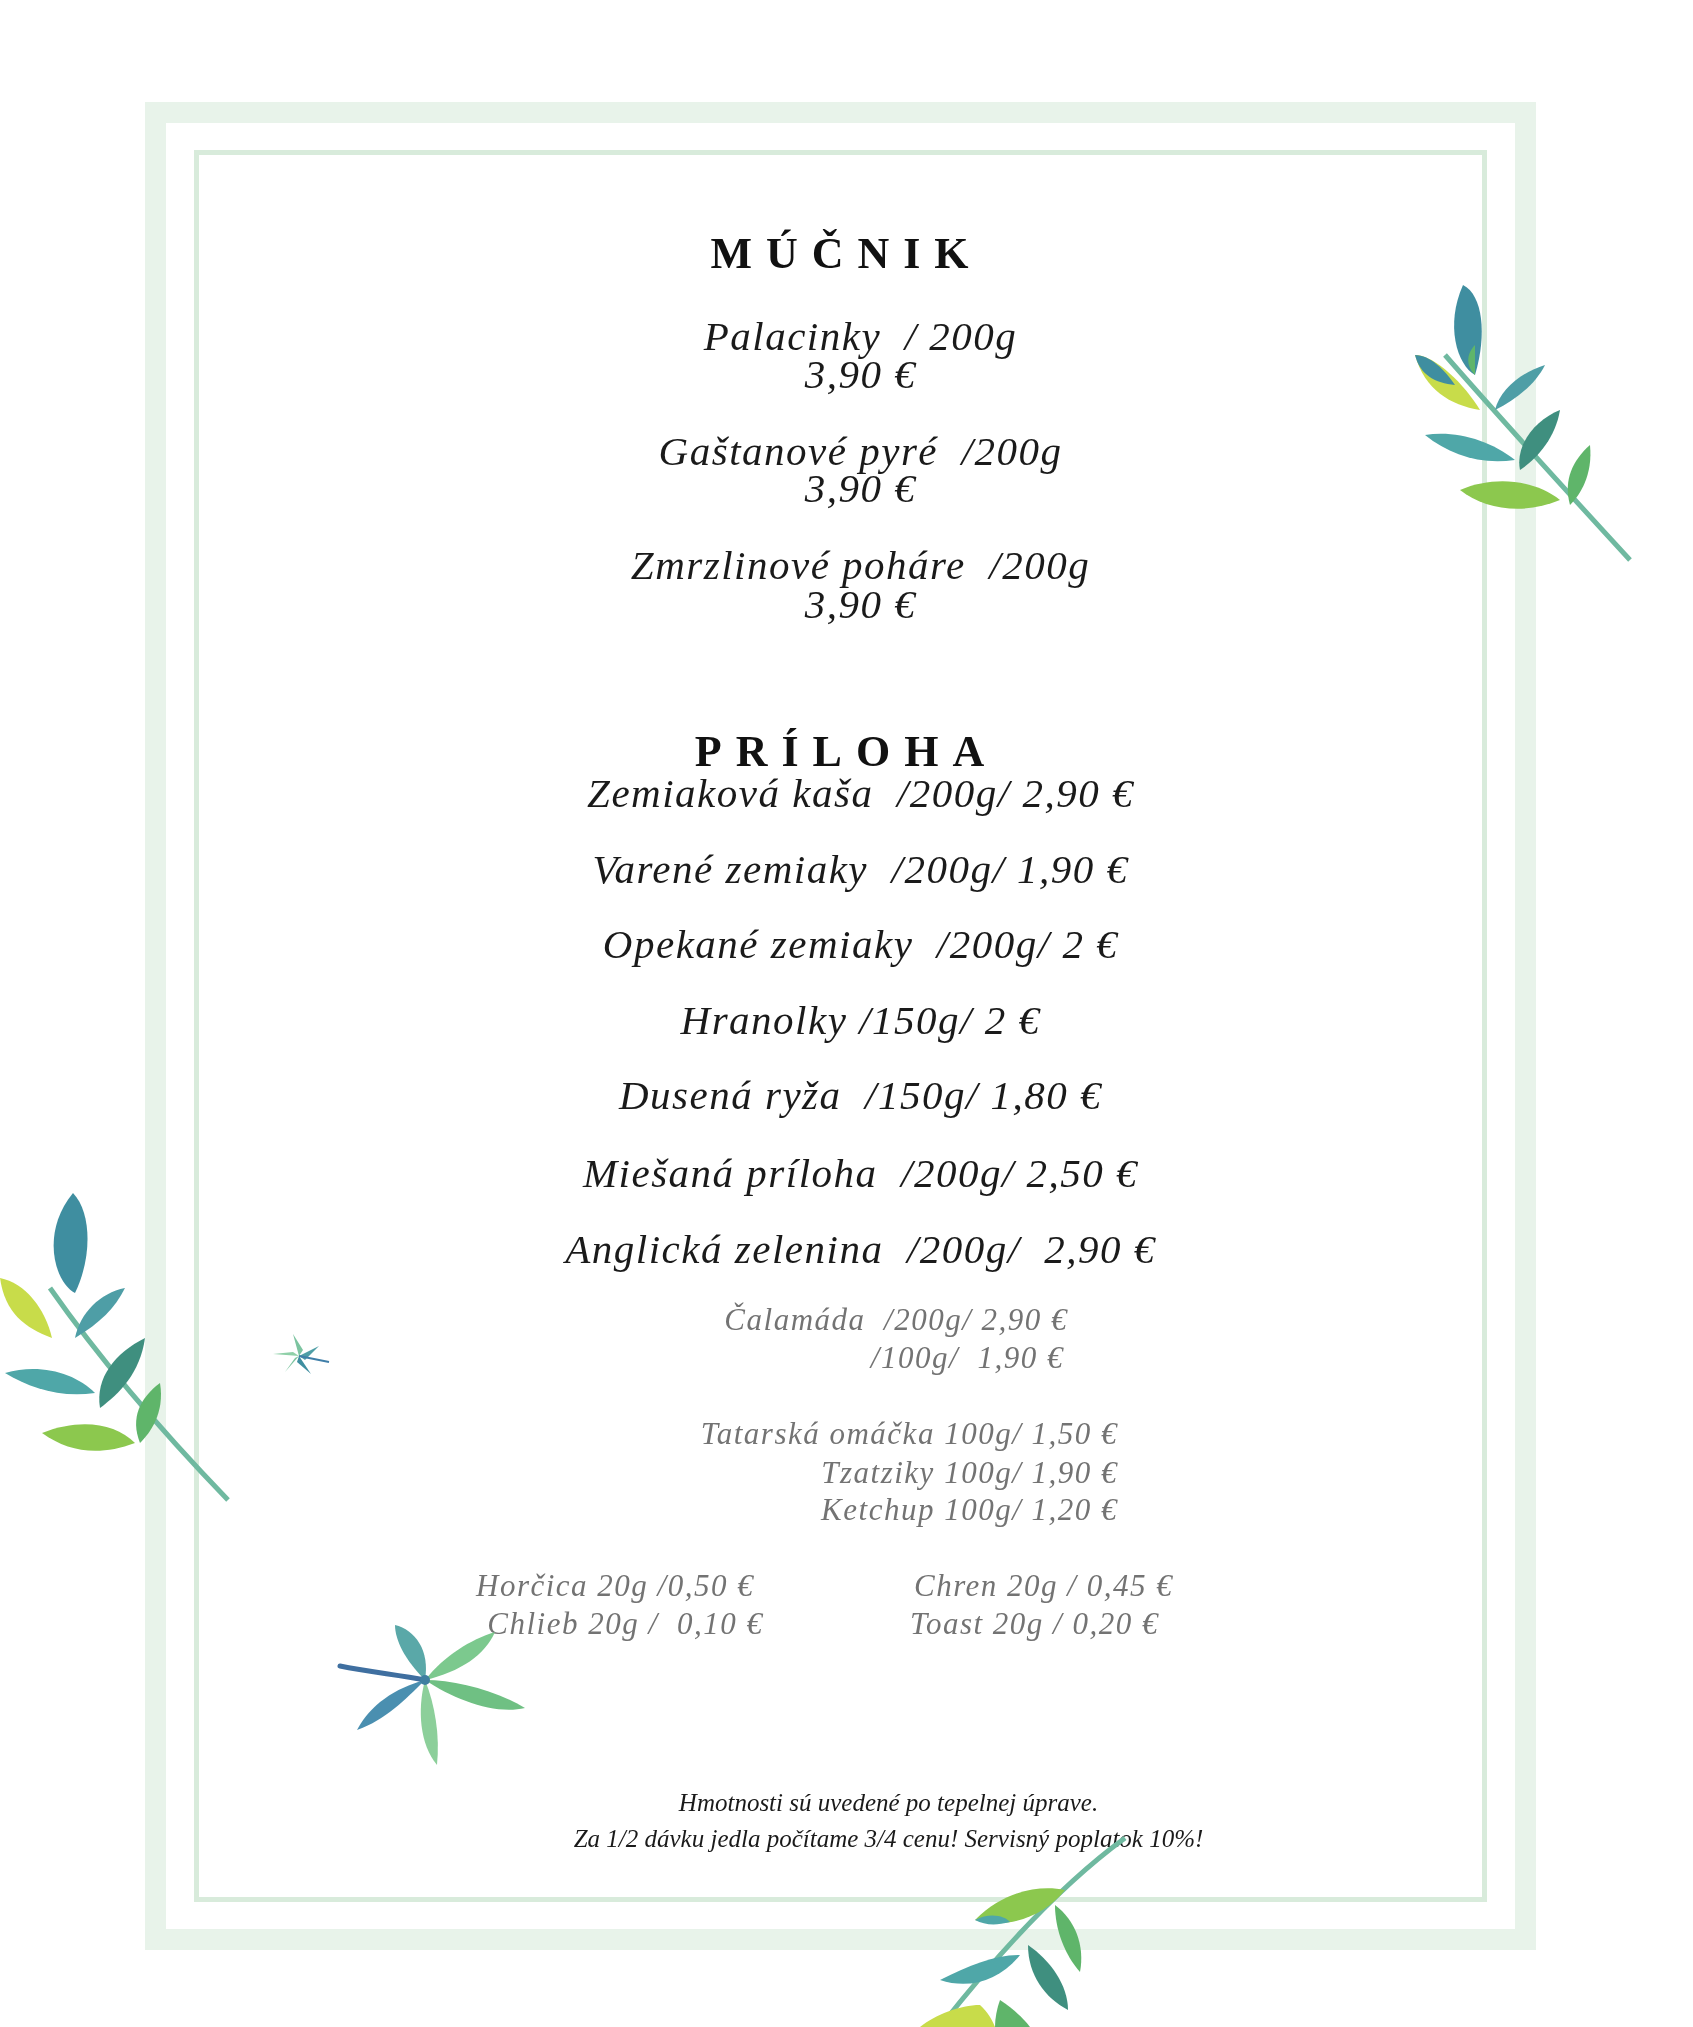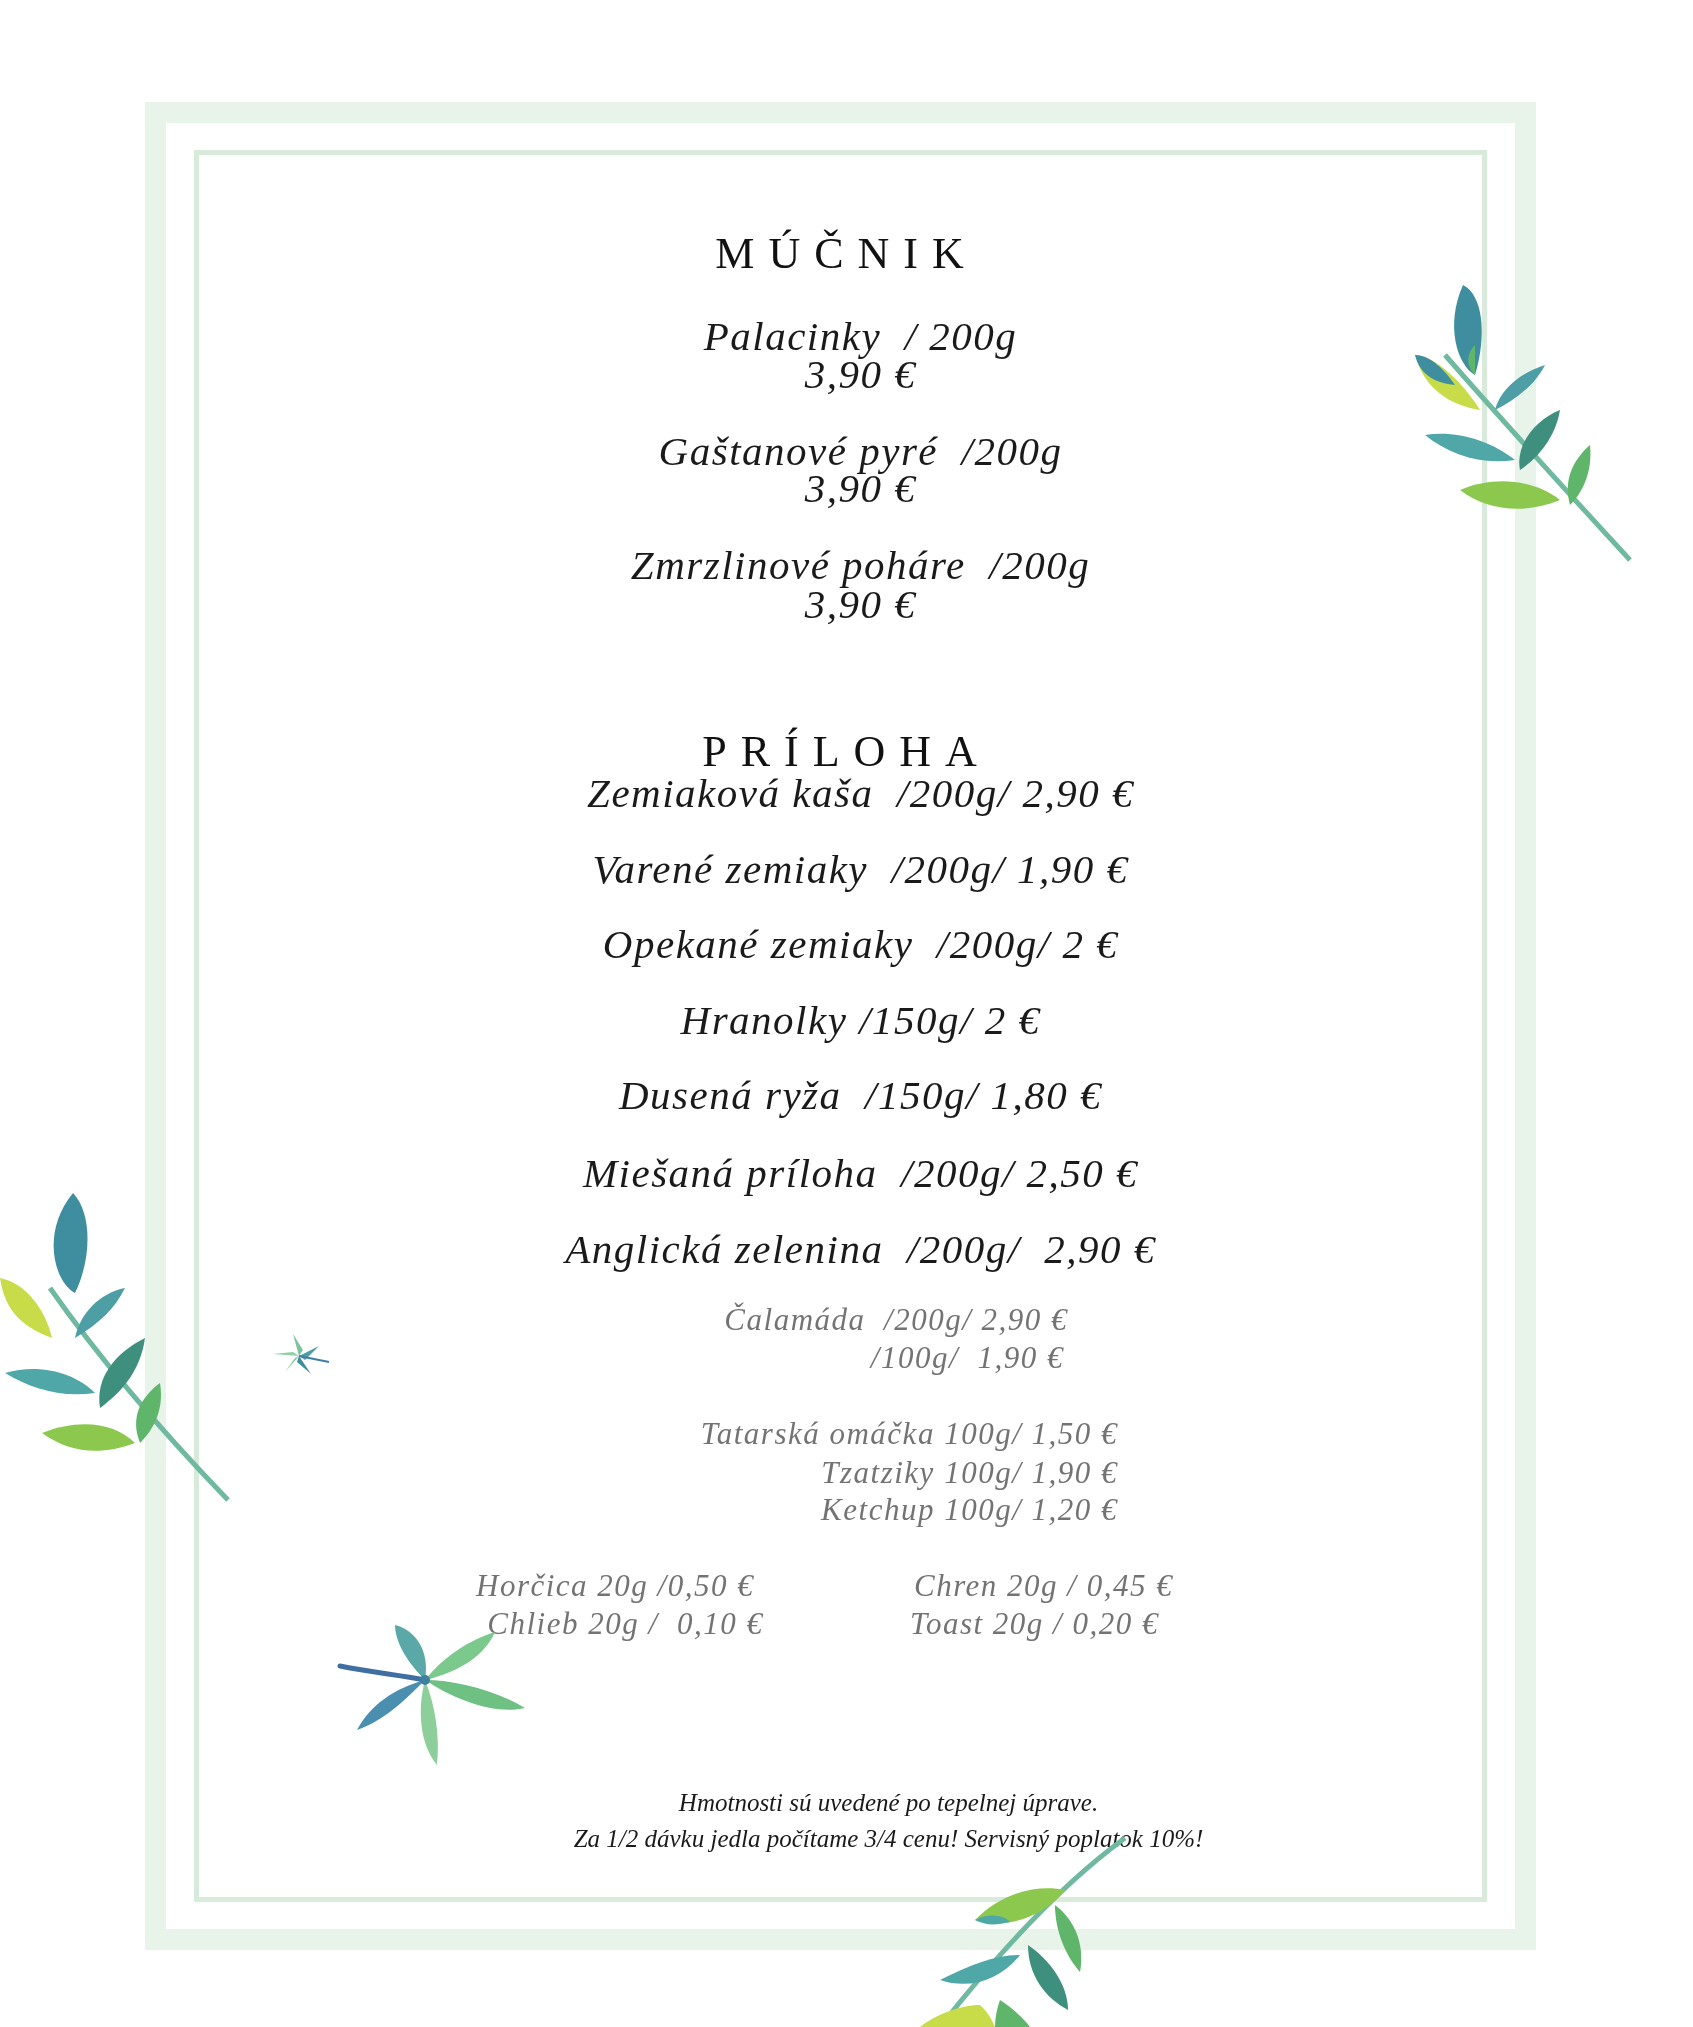--- a/index.html
+++ b/index.html
@@ -3,21 +3,21 @@
 <meta charset="utf-8">
 <style>
   html, body { margin: 0; padding: 0; background: #ffffff; }
   body { width: 1693px; height: 2027px; position: relative; overflow: hidden;
          font-family: "DejaVu Serif", "Liberation Serif", serif; color: #1a1a1a; }
   .frame-outer { position: absolute; left: 145px; top: 102px; width: 1391px; height: 1848px;
                  box-sizing: border-box; border: 21px solid #e8f3ea; }
   .frame-inner { position: absolute; left: 194px; top: 150px; width: 1293px; height: 1752px;
                  box-sizing: border-box; border: 5px solid #d8ebdb; }
   .heading { position: absolute; left: 0; width: 1693px; text-align: center;
-             font-family: "Liberation Serif", "DejaVu Serif", serif; font-weight: normal;
+             font-family: "Liberation Serif", "DejaVu Serif", serif; font-weight: bold;
              font-size: 44px; letter-spacing: 14px; color: #111; line-height: 1; }
   .line { position: absolute; left: 14px; width: 1693px; text-align: center;
           font-family: "Liberation Serif", "DejaVu Serif", serif; font-style: italic;
           font-size: 41px; letter-spacing: 1.5px; line-height: 1; white-space: pre; color: #1a1a1a; }
   .abs { position: absolute; font-family: "Liberation Serif", "DejaVu Serif", serif; font-style: italic;
          font-size: 31px; letter-spacing: 1.5px; line-height: 1; white-space: pre; color: #737373; }
   .right { text-align: right; }
   .footer { position: absolute; left: 0; width: 1693px; text-align: center;
             font-family: "Liberation Serif", "DejaVu Serif", serif; font-style: italic;
             font-size: 25px; line-height: 1; color: #1a1a1a; margin-left: 42px; }

